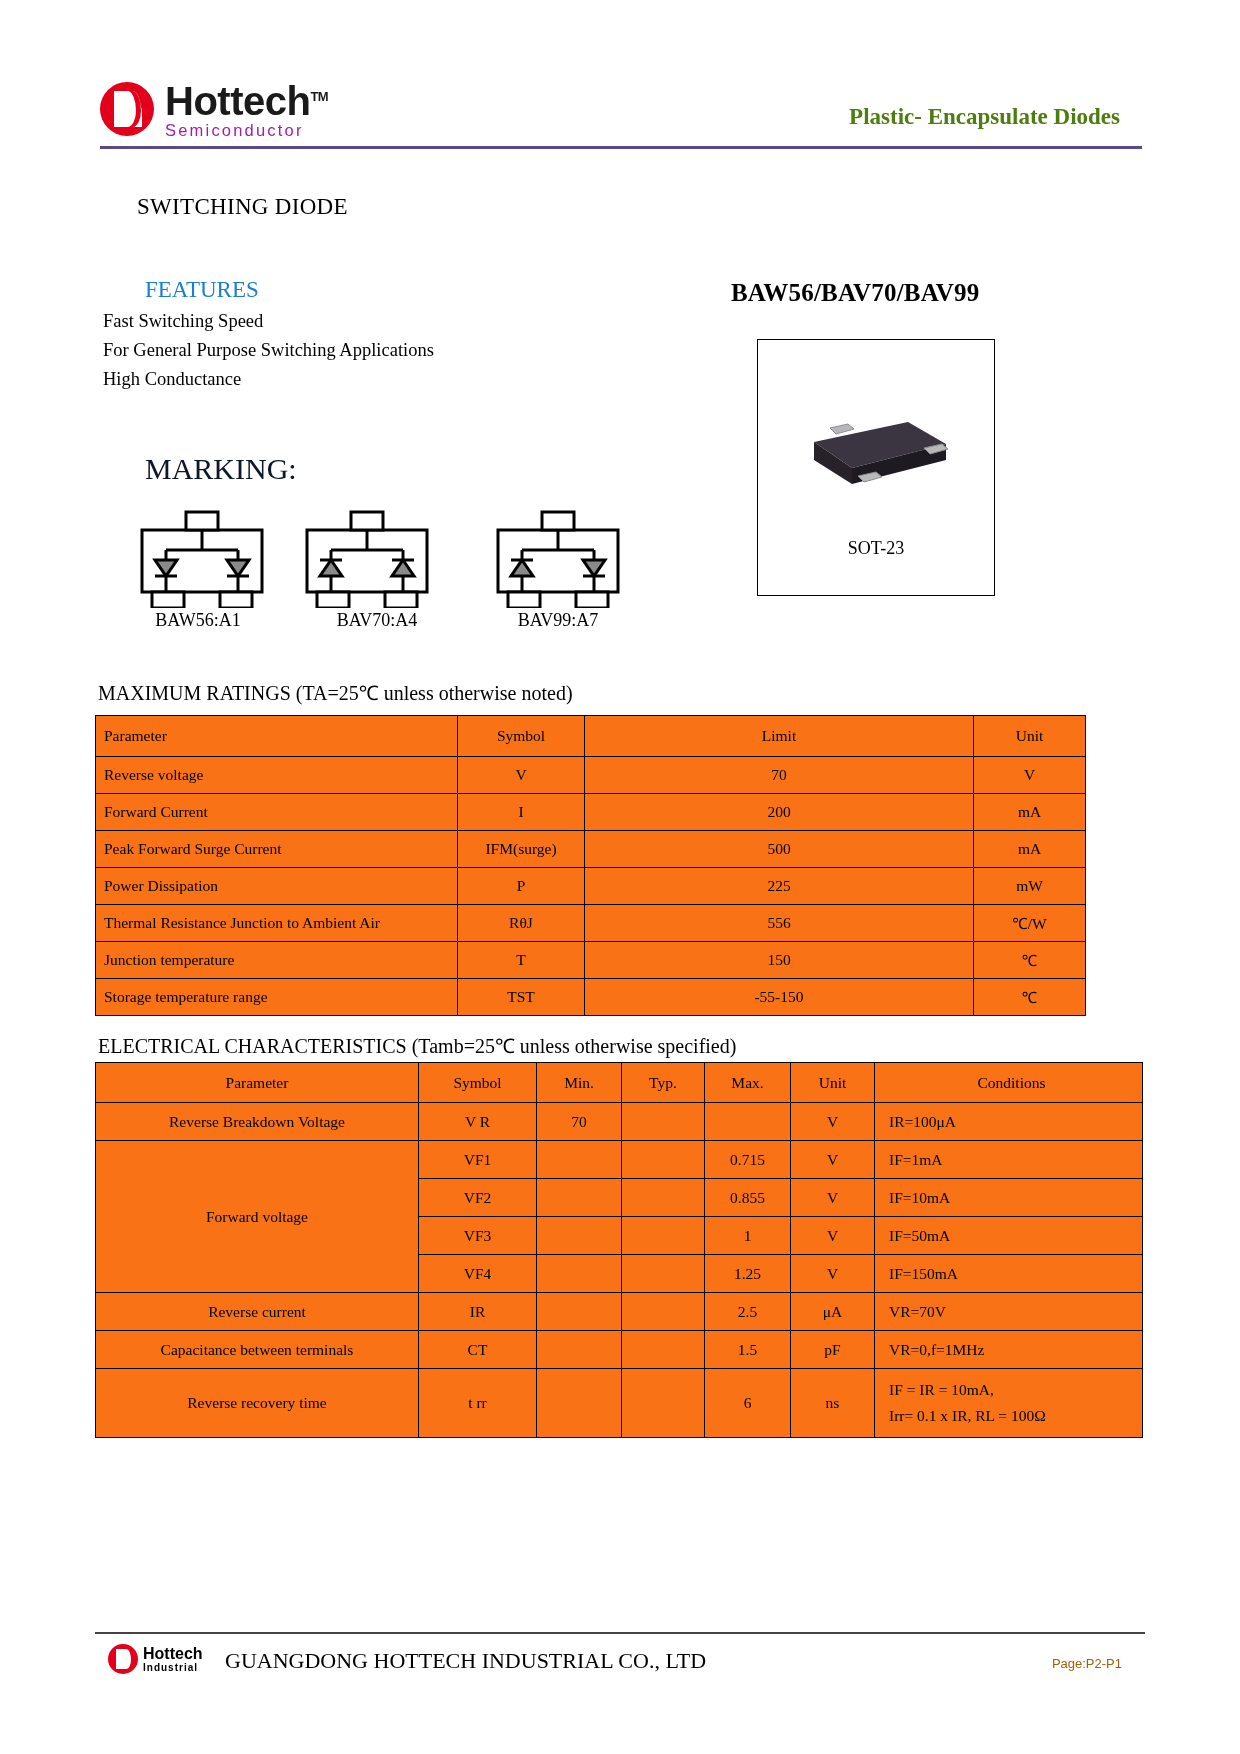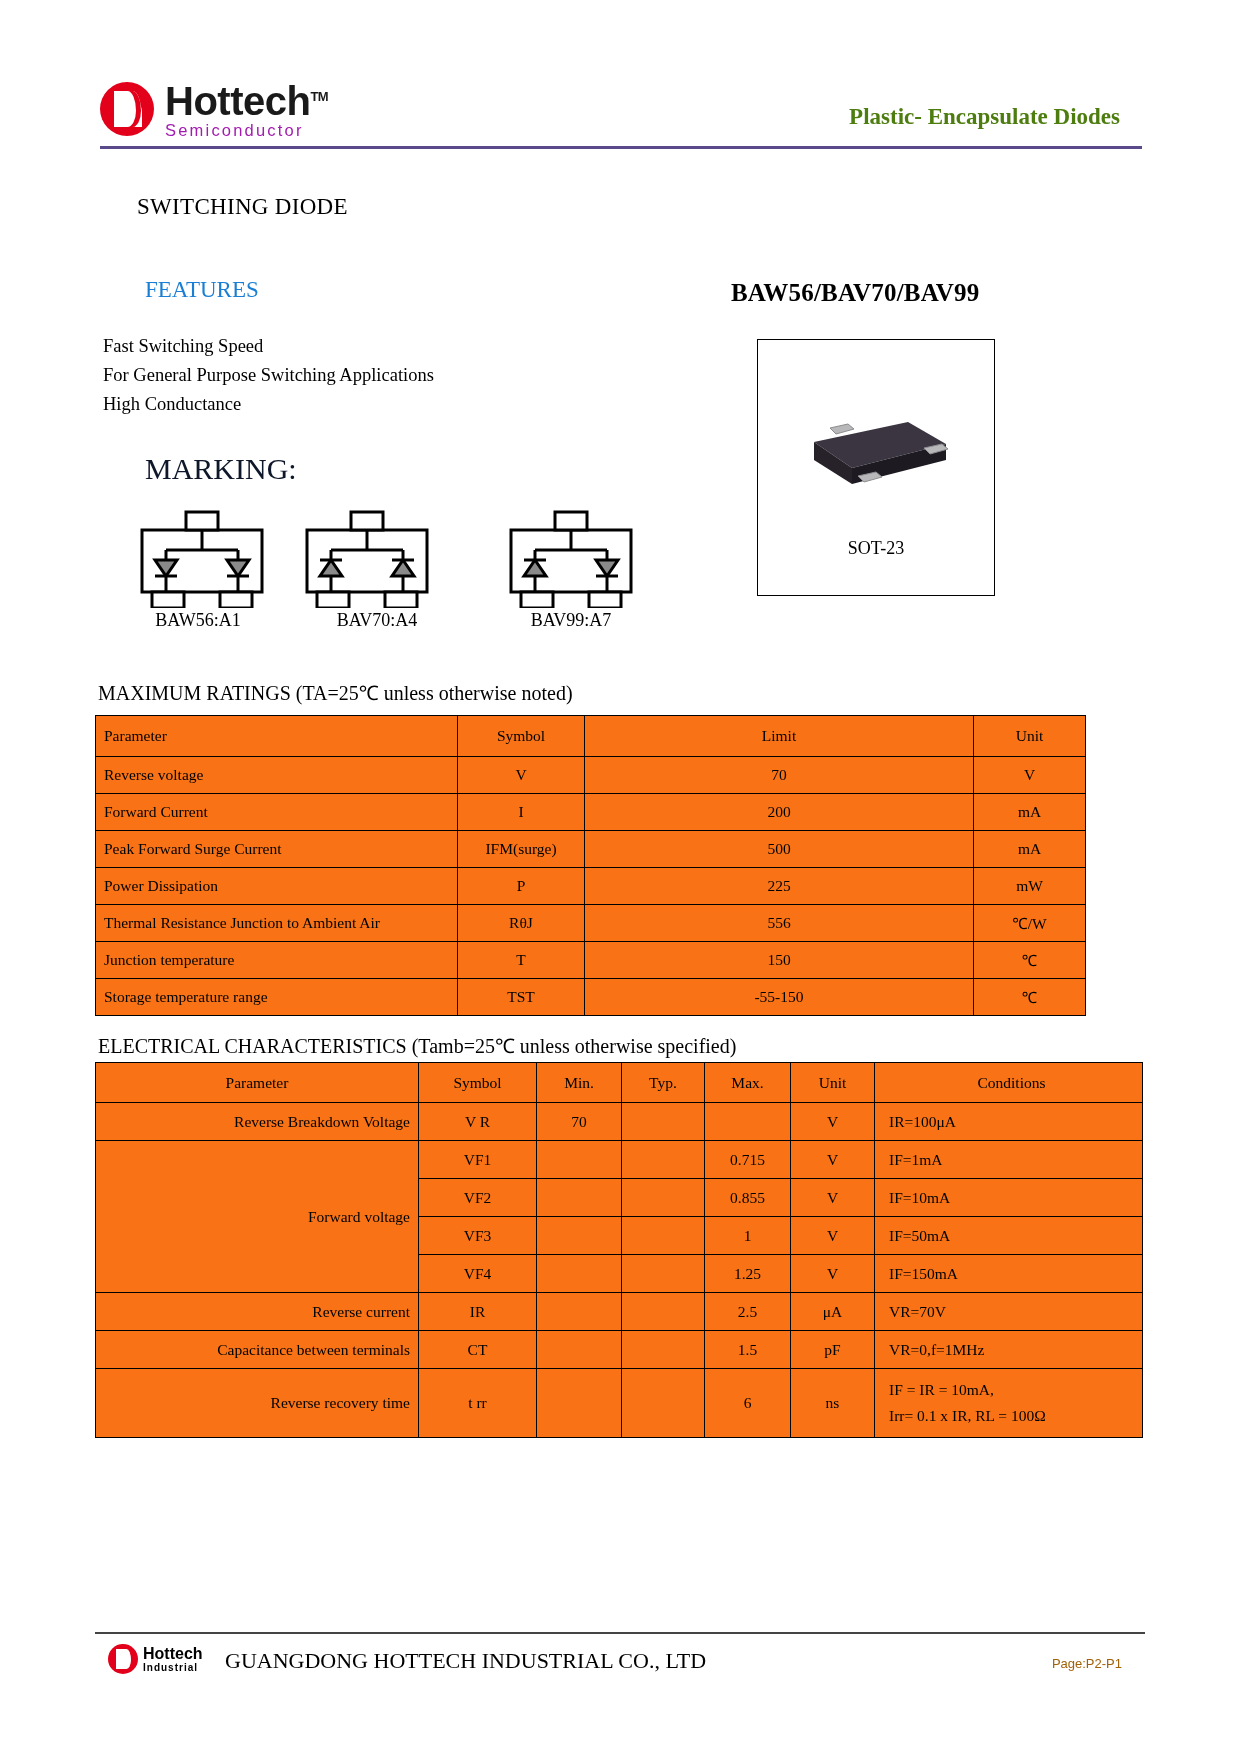--- a/index.html
+++ b/index.html
@@ -54,21 +54,21 @@
 
   
   .switching-title {
     position:absolute; left:137px; top:194px;
     font-size:23px; letter-spacing:0.3px;
   }
   .features-head {
     position:absolute; left:145px; top:277px;
     font-size:23px; color:#1a7fd4;
   }
-  .feature-list { position:absolute; left:103px; top:307px;margin-top:25px; }
+  .feature-list { position:absolute; left:103px; top:307px; }
   .feature-list div { font-size:18.5px; line-height:29px; }
 
   .marking-head {
     position:absolute; left:145px; top:452px;
     font-size:30px; color:#0f172a;
   }
 
   .part-title {
     position:absolute; left:731px; top:279px;
     font-weight:bold; font-size:25px; letter-spacing:0.2px;
@@ -87,21 +87,21 @@
 
   
   .mk { position:absolute; width:148px; height:100px; }
   .mk svg { display:block; }
   .mk-label {
     position:absolute; top:102px; width:148px; text-align:center; font-size:18px;
     white-space:nowrap;
   }
   #mk1 { left:128px; top:508px; }
   #mk2 { left:293px; top:508px; }
-  #mk3 { left:497px; top:508px; }
+  #mk3 { left:484px; top:508px; }
   #mk1 .mk-label { left:-4px; }
   #mk2 .mk-label { left:10px; }
   #mk3 .mk-label { left:0px; }
 
   
   .sec-head { position:absolute; font-size:20px; white-space:nowrap;text-align:right; }
   #maxhead { left:98px; top:679px; }
   #elechead { left:98px; top:1032px; }
 
   
@@ -123,21 +123,21 @@
   #maxtable { left:95px; top:715px; width:922px; }
   #maxtable .c-param { width:345px; text-align:left; }
   #maxtable .c-sym  { width:110px; text-align:center; }
   #maxtable .c-lim  { width:372px; text-align:center; }
   #maxtable .c-unit { width:95px;  text-align:center; }
   #maxtable thead td { text-align:center; height:40px; }
   #maxtable tbody td { height:36px; }
 
   
   #electable { left:95px; top:1062px; width:922px; }
-  #electable .e-param { width:306px; text-align:right; }
+  #electable .e-param { width:306px; text-align:center; }
   #electable .e-sym   { width:101px; text-align:center; }
   #electable .e-min   { width:68px;  text-align:center; }
   #electable .e-typ   { width:66px;  text-align:center; }
   #electable .e-max   { width:69px;  text-align:center; }
   #electable .e-unit  { width:67px;  text-align:center; }
   #electable .e-cond  { width:245px; text-align:left; padding-left:14px; }
   #electable thead td { text-align:center; height:39px; }
   #electable tbody td { height:37px; }
   #electable .tall { height:68px; }
 

